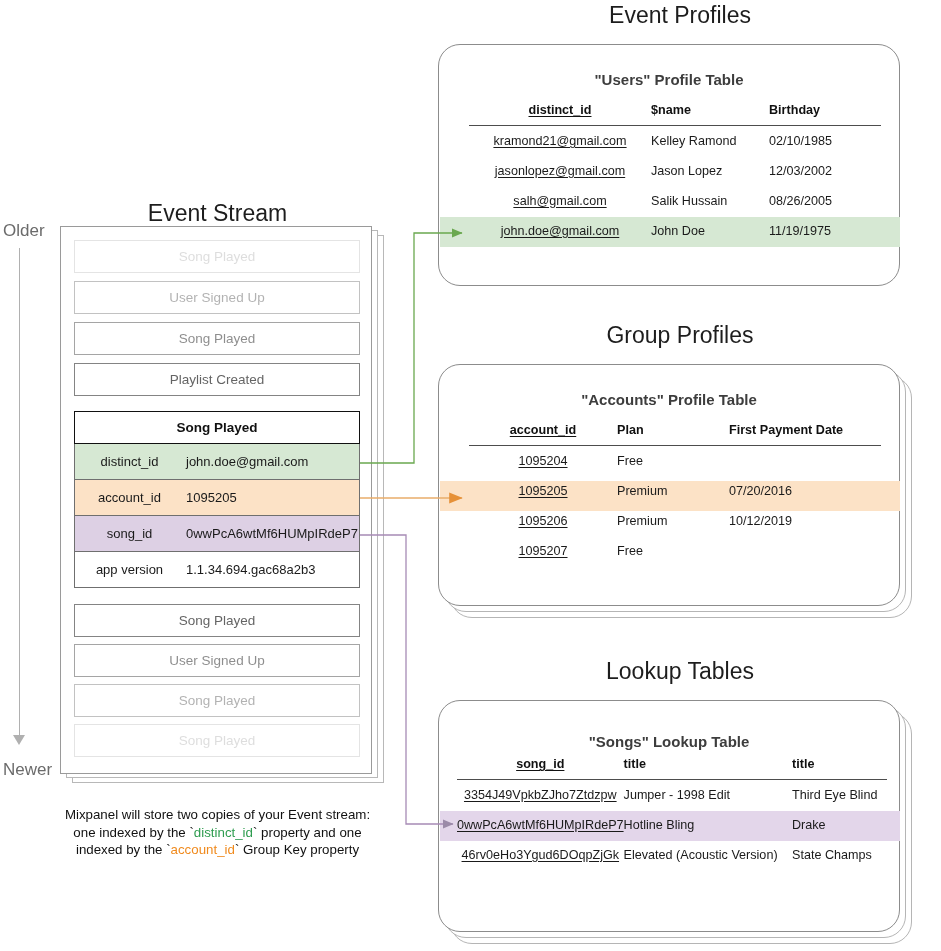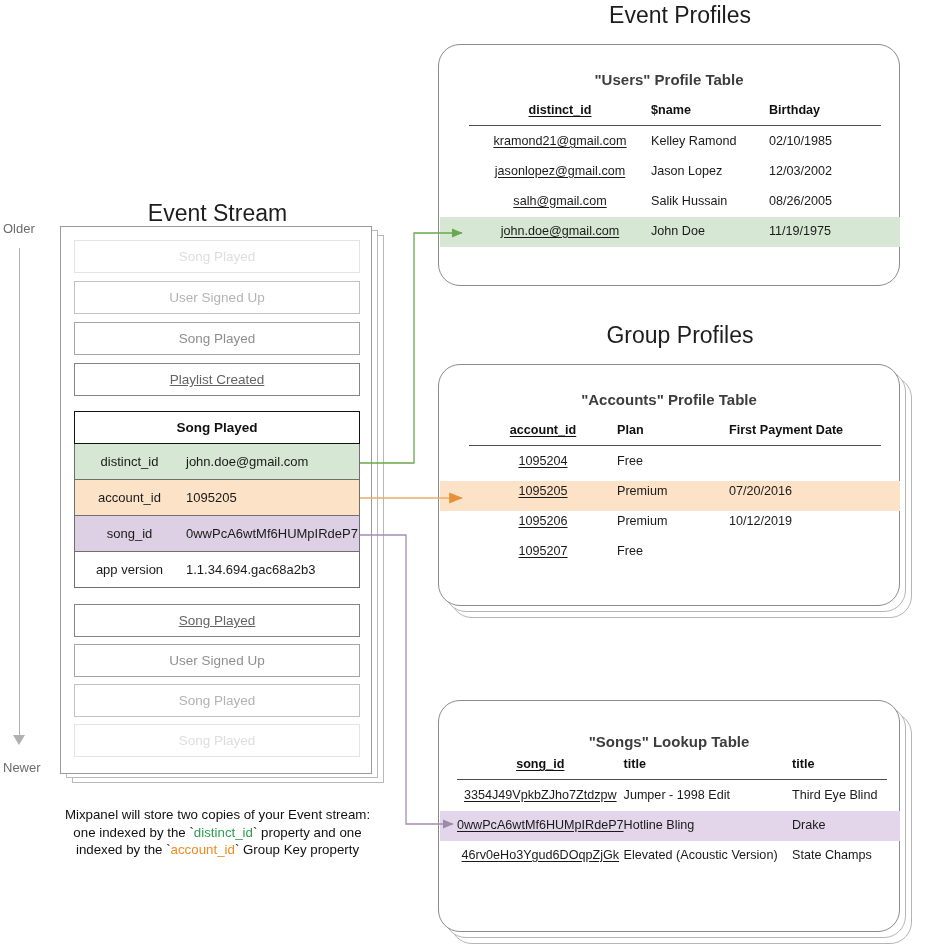--- a/index.html
+++ b/index.html
@@ -48,21 +48,21 @@
     background: #ffffff;
     display: flex;
     align-items: center;
     justify-content: center;
     font-size: 13.5px;
     color: #4a4a4a;
   }
   .event-card.f1 { opacity: 0.18; }
   .event-card.f2 { opacity: 0.42; }
   .event-card.f3 { opacity: 0.62; }
-  .event-card.f4 { opacity: 0.85; text-decoration: underline; }
+  .event-card.f4 { opacity: 0.85; }
 
   
   #expanded-event {
     position: absolute;
     left: 13px; top: 184px;
     width: 286px;
   }
   #expanded-header {
     height: 33px;
     border: 1.6px solid #111111;
@@ -87,21 +87,21 @@
   }
   .prop-row .v { flex: 1; padding-left: 6px; }
   .prop-row.green  { background: #d6e8d3; }
   .prop-row.orange { background: #fce2c6; }
   .prop-row.purple { background: #ddd0e4; }
   .prop-row.plain  { background: #ffffff; }
 
   
   #axis-older, #axis-newer {
     position: absolute;
-    font-size: 13px;
+    font-size: 17px;
     color: #6b6b6b;
     white-space: nowrap;
   }
   #axis-older { left: 3px; top: 221px; }
   #axis-newer { left: 3px; top: 760px; }
   #axis-line {
     position: absolute;
     left: 19px; top: 248px;
     width: 1px; height: 490px;
     background: #b0b0b0;
@@ -338,20 +338,21 @@
           <tr>
             <td class="c-center idcell"><span>1095207</span></td>
             <td class="c-left">Free</td>
             <td class="c-left"></td>
           </tr>
         </tbody>
       </table>
     </div>
   </div>
 
+  <div class="section-title" id="lookup-tables-title" style="left:460px; top:658px; width:440px;">Lookup Tables</div>
 
   <div class="panel-wrap" style="left:438px; top:700px;">
     <div class="panel-stack" style="left:12px; top:12px; width:462px; height:232px;"></div>
     <div class="panel-stack" style="left:6px;  top:6px;  width:462px; height:232px;"></div>
     <div class="panel" style="width:462px; height:232px;">
       <div class="panel-title" style="top:32px;">"Songs" Lookup Table</div>
 
       <div class="rowhl" style="left:1px; top:110px; width:460px; background:#e3d6ea;"></div>
 
       <table class="dtable" style="left:18px; top:56px; width:430px; position:absolute; z-index:2;">

